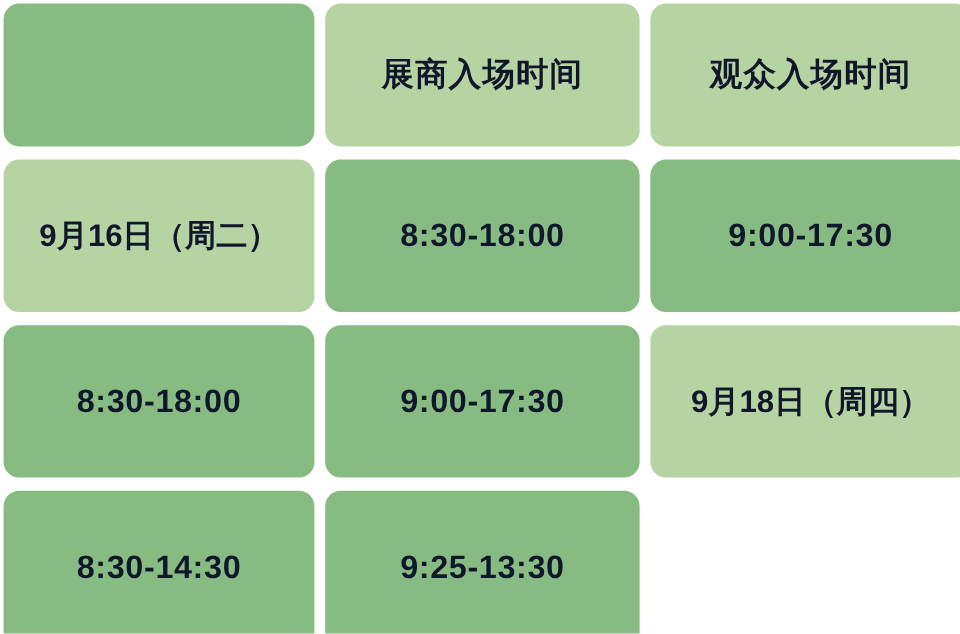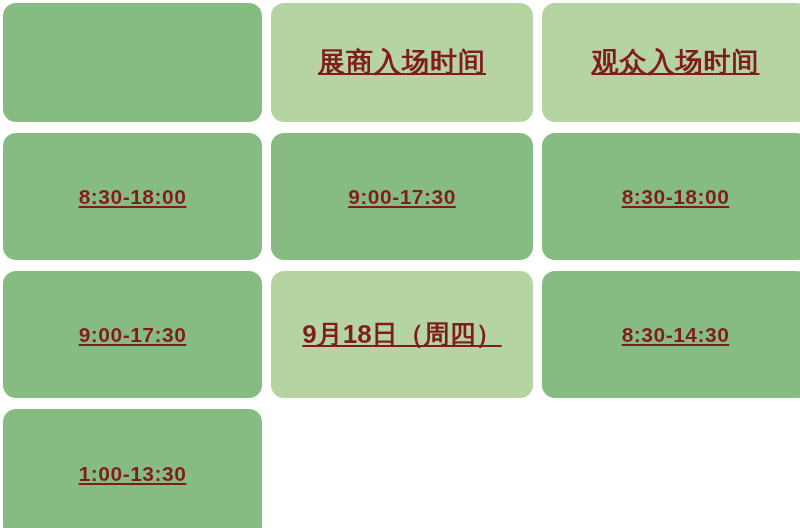--- a/index.html
+++ b/index.html
@@ -37,58 +37,60 @@
     box-sizing: border-box;
     overflow: hidden;
     text-align: center;
     line-height: 1.1;
   }
 
   .cell.tone-dark  { background: #86bb81; }
   .cell.tone-light { background: #b6d4a2; }
 
   .cell-text {
-    color: #7f1d1d;
+    color: #0f172a;
     font-weight: bold;
     letter-spacing: 0.5px;
     white-space: nowrap;
     text-shadow: 0 0 1px rgba(255,255,255,0.25);
-    text-decoration: underline;
   }
 
   .header-cell .cell-text {
     font-size: 27px;
     letter-spacing: 1px;
   }
 
   .date-cell .cell-text {
     font-size: 26px;
     letter-spacing: 0px;
   }
 
   .time-cell .cell-text {
-    font-size: 21px;
+    font-size: 27px;
     letter-spacing: 0.5px;
   }
 </style>
 </head>
 <body>
 
 <div id="schedule-table">
 
   <div class="cell tone-dark corner-cell">
     
   </div>
   <div class="cell tone-light header-cell">
     <span class="cell-text">展商入场时间</span>
   </div>
   <div class="cell tone-light header-cell">
     <span class="cell-text">观众入场时间</span>
   </div>
 
+  <div class="cell tone-light date-cell">
+    <span class="cell-text">9月16日（周二）</span>
+  </div>
   <div class="cell tone-dark time-cell">
     <span class="cell-text">8:30-18:00</span>
   </div>
   <div class="cell tone-dark time-cell">
     <span class="cell-text">9:00-17:30</span>
   </div>
 
   <div class="cell tone-dark time-cell">
     <span class="cell-text">8:30-18:00</span>
   </div>
@@ -96,16 +98,16 @@
     <span class="cell-text">9:00-17:30</span>
   </div>
 
   <div class="cell tone-light date-cell">
     <span class="cell-text">9月18日（周四）</span>
   </div>
   <div class="cell tone-dark time-cell">
     <span class="cell-text">8:30-14:30</span>
   </div>
   <div class="cell tone-dark time-cell">
-    <span class="cell-text">1:00-13:30</span>
+    <span class="cell-text">9:25-13:30</span>
   </div>
 
 </div>
 
 </body></html>

